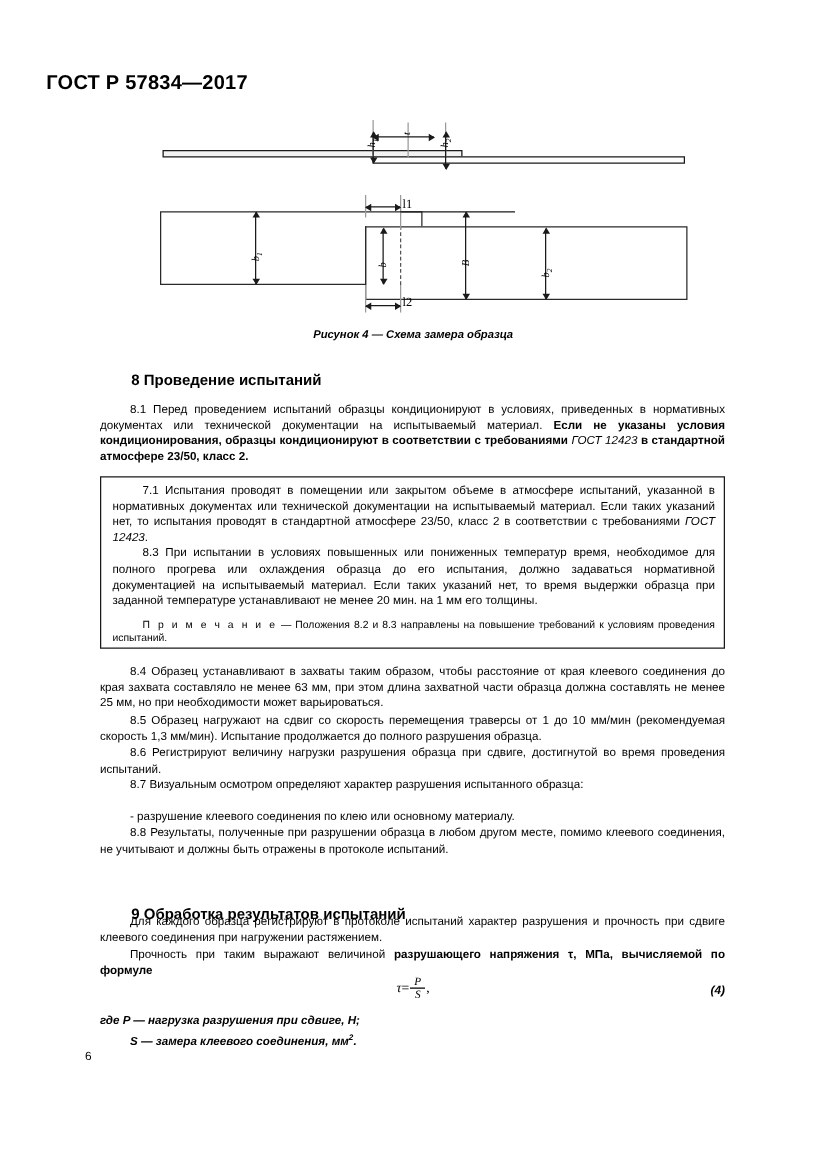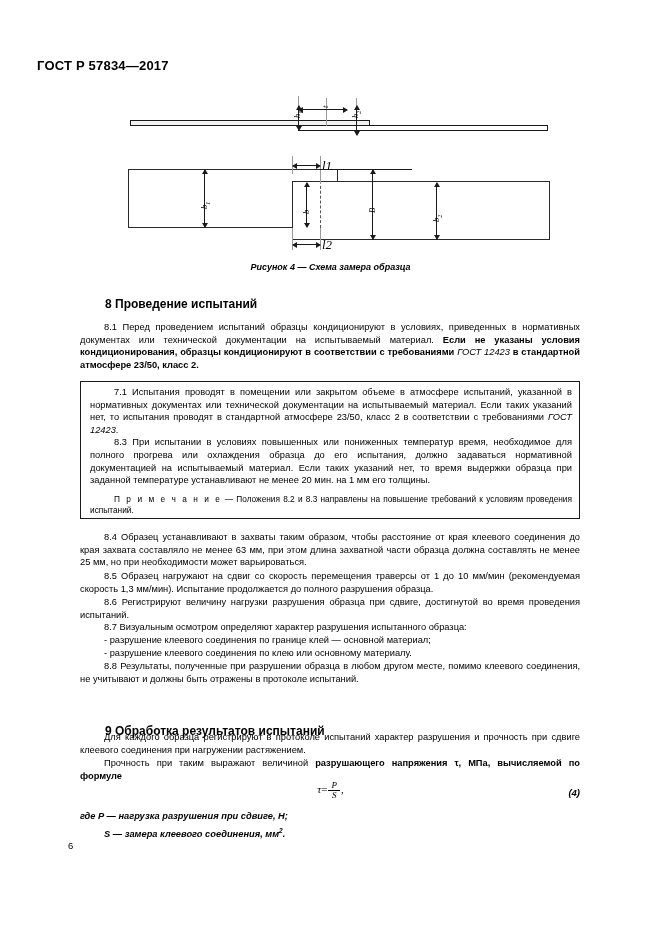--- a/index.html
+++ b/index.html
@@ -21,21 +21,21 @@
     width: 661px;
     height: 935px;
     background: #fff;
   }
 
   
   .doc-header {
     position: absolute;
     left: 37px;
     top: 58px;
-    font-size: 13px;
+    font-size: 16px;
     font-weight: bold;
     letter-spacing: 0.2px;
     white-space: nowrap;
   }
 
   
   .figure-wrap {
     position: absolute;
     left: 0;
     top: 78px;
@@ -94,23 +94,22 @@
     transform: rotate(-90deg);
     transform-origin: left top;
     white-space: nowrap;
   }
   .vlabel sub {
     font-size: 6px;
   }
   .hlabel {
     position: absolute;
     font-family: "Liberation Serif", serif;
-    font-size: 13px;
+    font-size: 10px;
     white-space: nowrap;
-    font-style: italic;
   }
 
   
   .planview {
     position: absolute;
     left: 120px;
     top: 78px;
     width: 440px;
     height: 110px;
   }
@@ -366,21 +365,20 @@
     </div>
   </div>
 
   <div class="para textcol" style="top:531px;">8.4 Образец устанавливают в захваты таким образом, чтобы расстояние от края клеевого соединения до края захвата составляло не менее 63 мм, при этом длина захватной части образца должна составлять не менее 25 мм, но при необходимости может варьироваться.</div>
 
   <div class="para textcol" style="top:570px;">8.5 Образец нагружают на сдвиг со скорость перемещения траверсы от 1 до 10 мм/мин (рекомендуемая скорость 1,3 мм/мин). Испытание продолжается до полного разрушения образца.</div>
 
   <div class="para textcol" style="top:596px;">8.6 Регистрируют величину нагрузки разрушения образца при сдвиге, достигнутой во время проведения испытаний.</div>
 
   <div class="para textcol" style="top:621px;">8.7 Визуальным осмотром определяют характер разрушения испытанного образца:</div>
-  <div class="para textcol" style="top:634px;">- разрушение клеевого соединения по границе клей — основной материал;</div>
   <div class="para textcol" style="top:647px;">- разрушение клеевого соединения по клею или основному материалу.</div>
 
   <div class="para textcol" style="top:660px;">8.8 Результаты, полученные при разрушении образца в любом другом месте, помимо клеевого соединения, не учитывают и должны быть отражены в протоколе испытаний.</div>
 
   <div class="h2" style="top:724px;">9 Обработка результатов испытаний</div>
 
   <div class="para textcol" style="top:731px;">Для каждого образца регистрируют в протоколе испытаний характер разрушения и прочность при сдвиге клеевого соединения при нагружении растяжением.</div>
   <div class="para textcol" style="top:757px;"><span>Прочность при таким выражают величиной </span><span class="bi">разрушающего напряжения τ, МПа, вычисляемой по формуле</span></div>
 
   <div class="formula">

